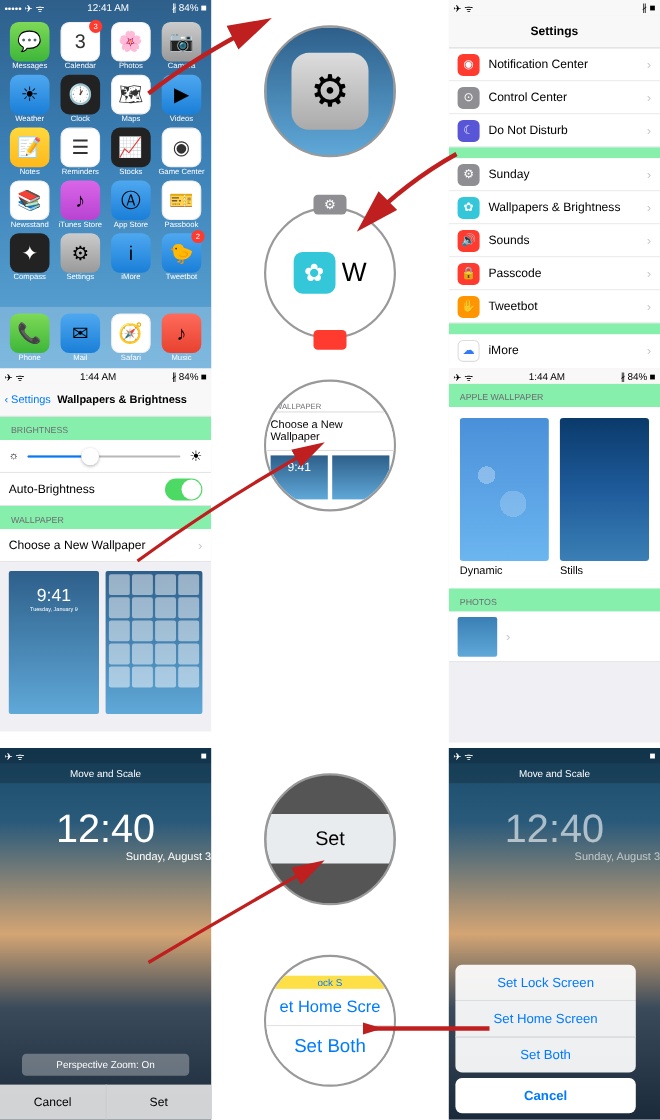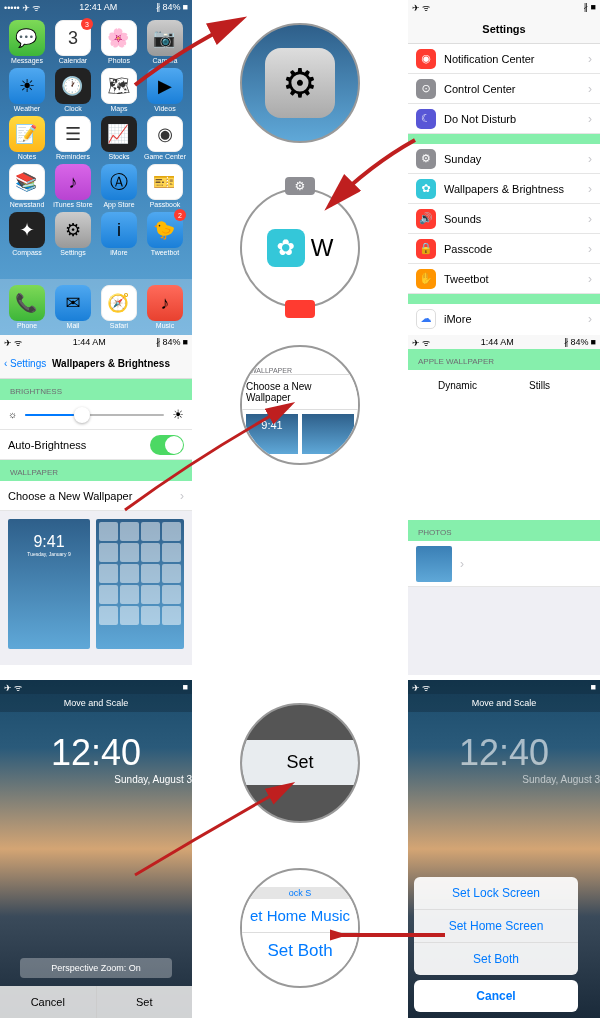--- a/index.html
+++ b/index.html
@@ -44,21 +44,21 @@
 
 
 .circle-box{display:flex;align-items:center;justify-content:center;height:165px;position:relative}
 .circle{width:120px;height:120px;border-radius:50%;border:2px solid #999;overflow:hidden;background:#fff;display:flex;align-items:center;justify-content:center;flex-direction:column}
 
 
 .arrow{position:absolute;pointer-events:none;z-index:10}
 
 
 .wp-thumbs{display:flex;gap:10px;padding:10px}
-.wp-thumb{flex:1;display:flex;flex-direction:row;gap:20px}
+.wp-thumb{flex:1;display:flex;flex-direction:column;gap:4px}
 .wp-img{height:130px;border-radius:3px}
 .wp-dyn{background:radial-gradient(circle at 30% 40%,rgba(255,255,255,0.3) 8px,transparent 8px),radial-gradient(circle at 60% 60%,rgba(255,255,255,0.2) 12px,transparent 12px),linear-gradient(180deg,#4a90d9,#6bb5f0)}
 .wp-still{background:linear-gradient(180deg,#0a3a6a 0%,#1e5a9a 50%,#3a7fb5 100%)}
 
 
 .lock{background:linear-gradient(180deg,#1a4a6a 0%,#2a5a7a 20%,#d4a574 50%,#3a4a5a 70%,#1a2a3a 100%);height:100%;color:#fff;position:relative}
 .lock .top-bar{text-align:center;font-size:9px;padding:4px;background:rgba(0,0,0,0.2)}
 .lock-time{text-align:center;font-size:36px;font-weight:200;margin-top:20px}
 .lock-date{text-align:right;font-size:10px}
 .lock-bottom{position:absolute;bottom:0;left:0;right:0}
@@ -431,22 +431,22 @@
           <defs>
             <marker id="ah4" markerWidth="10" markerHeight="10" refX="8" refY="3" orient="auto">
               <polygon points="0 0, 10 3, 0 6" fill="#bf1f1f"></polygon>
             </marker>
           </defs>
           <path d="M 5 95 Q 80 50 160 5" stroke="#bf1f1f" stroke-width="3" fill="none" marker-end="url(#ah4)"></path>
         </svg>
   </div>
   <div class="circle-box">
     <div class="circle">
-      <div style="width:100%;background:#e5e5e5;font-size:9px;color:#007aff;text-align:center;padding:1px 0">ock S</div>
-      <div style="width:100%;background:#fff;border-bottom:1px solid #ddd;color:#007aff;text-align:center;padding:8px 0;font-size:15px">et Home Music</div>
+      <div style="width:100%;background:#fde047;font-size:9px;color:#007aff;text-align:center;padding:1px 0">ock S</div>
+      <div style="width:100%;background:#fff;border-bottom:1px solid #ddd;color:#007aff;text-align:center;padding:8px 0;font-size:15px">et Home Scre</div>
       <div style="width:100%;background:#fff;color:#007aff;text-align:center;padding:8px 0;font-size:17px">Set Both</div>
     </div>
     <svg class="arrow" style="left:130px;top:70px;width:120px;height:40px">
           <defs>
             <marker id="ah5" markerWidth="10" markerHeight="10" refX="2" refY="3" orient="auto">
               <polygon points="10 0, 0 3, 10 6" fill="#bf1f1f"></polygon>
             </marker>
           </defs>
           <path d="M 115 20 L 10 20" stroke="#bf1f1f" stroke-width="4" fill="none" marker-end="url(#ah5)"></path>
         </svg>

